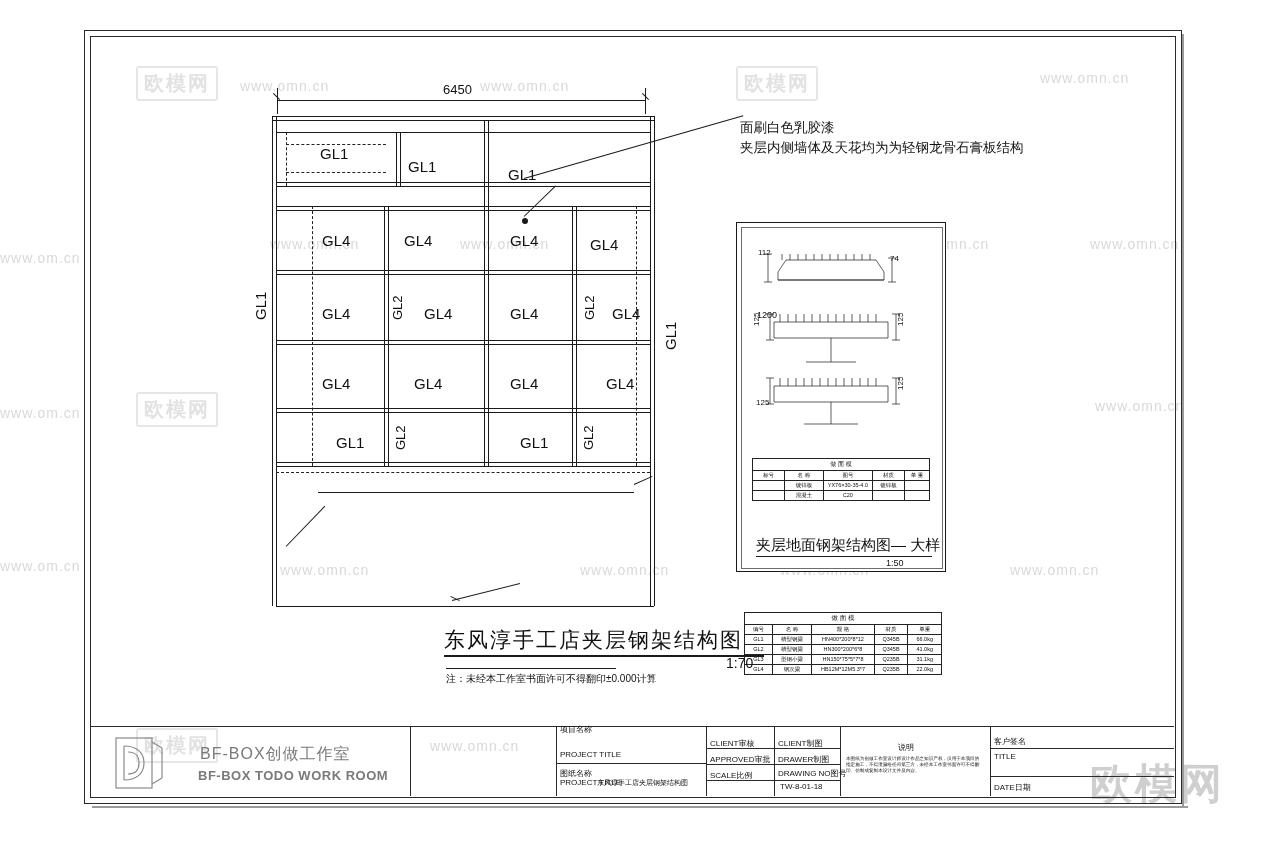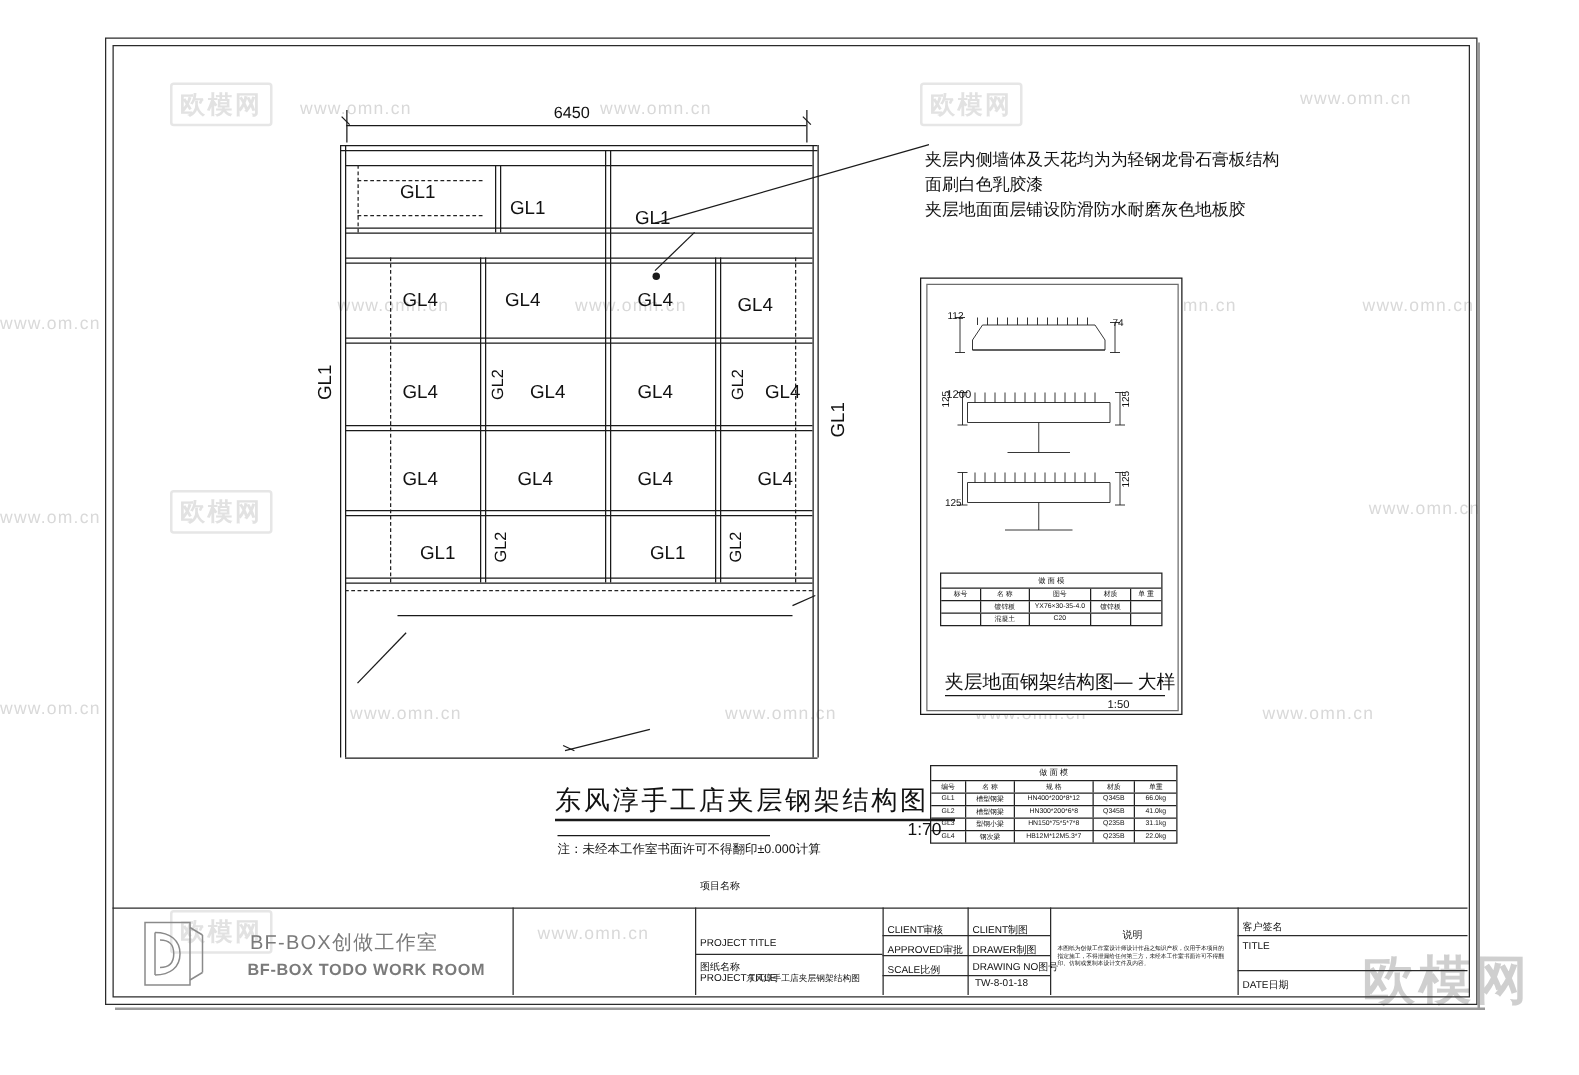--- a/index.html
+++ b/index.html
@@ -188,23 +188,22 @@
 
     <div class="lbl big rot90" style="left:252px;top:320px;">GL1</div>
     <div class="lbl big rot90" style="left:662px;top:350px;">GL1</div>
     <div class="lbl rot90" style="left:390px;top:320px;">GL2</div>
     <div class="lbl rot90" style="left:582px;top:320px;">GL2</div>
     <div class="lbl rot90" style="left:393px;top:450px;">GL2</div>
     <div class="lbl rot90" style="left:581px;top:450px;">GL2</div>
   </div>
 
   <div class="note">
+    <div>面刷白色乳胶漆</div>
     <div>夹层内侧墙体及天花均为为轻钢龙骨石膏板结构</div>
-    <div>面刷白色乳胶漆</div>
-    <div>夹层地面面层铺设防滑防水耐磨灰色地板胶</div>
   </div>
   <div class="ln" style="left:524px;top:178px;width:228px;height:1px;transform:rotate(-16deg);transform-origin:left center;"></div>
   <div class="ln" style="left:522px;top:218px;width:6px;height:6px;border-radius:50%;background:#1a1a1a;"></div>
   <div class="ln" style="left:524px;top:216px;width:44px;height:1px;transform:rotate(-44deg);transform-origin:left center;"></div>
 
   <div class="detail-box">
     <div class="detail-inner"></div>
   </div>
 
   <svg style="position:absolute;left:756px;top:230px;" width="176" height="230">
@@ -386,21 +385,21 @@
       <path d="M18,16 C26,16 29,20 29,27 C29,34 26,38 18,38"></path>
       <line x1="14" y1="10" x2="14" y2="44"></line>
       <line x1="42" y1="6" x2="52" y2="12"></line>
       <line x1="42" y1="48" x2="52" y2="42"></line>
       <line x1="52" y1="12" x2="52" y2="42"></line>
     </g>
   </svg>
   <div class="logo-cn">BF-BOX创做工作室</div>
   <div class="logo-en">BF-BOX TODO WORK ROOM</div>
 
-  <div class="tb-txt" style="left:560px;top:703px;">项目名称</div>
+  <div class="tb-txt" style="left:560px;top:724px;">项目名称</div>
   <div class="tb-txt" style="left:560px;top:750px;">PROJECT TITLE</div>
   <div class="tb-txt" style="left:560px;top:768px;">图纸名称</div>
   <div class="tb-txt" style="left:560px;top:778px;">PROJECT TITLE</div>
   <div class="tb-txt" style="left:597px;top:778px;font-size:7px;">东风淳手工店夹层钢架结构图</div>
 
   <div class="tb-txt" style="left:710px;top:738px;">CLIENT审核</div>
   <div class="tb-txt" style="left:710px;top:754px;">APPROVED审批</div>
   <div class="tb-txt" style="left:710px;top:770px;">SCALE比例</div>
 
   <div class="tb-txt" style="left:778px;top:738px;">CLIENT制图</div>

